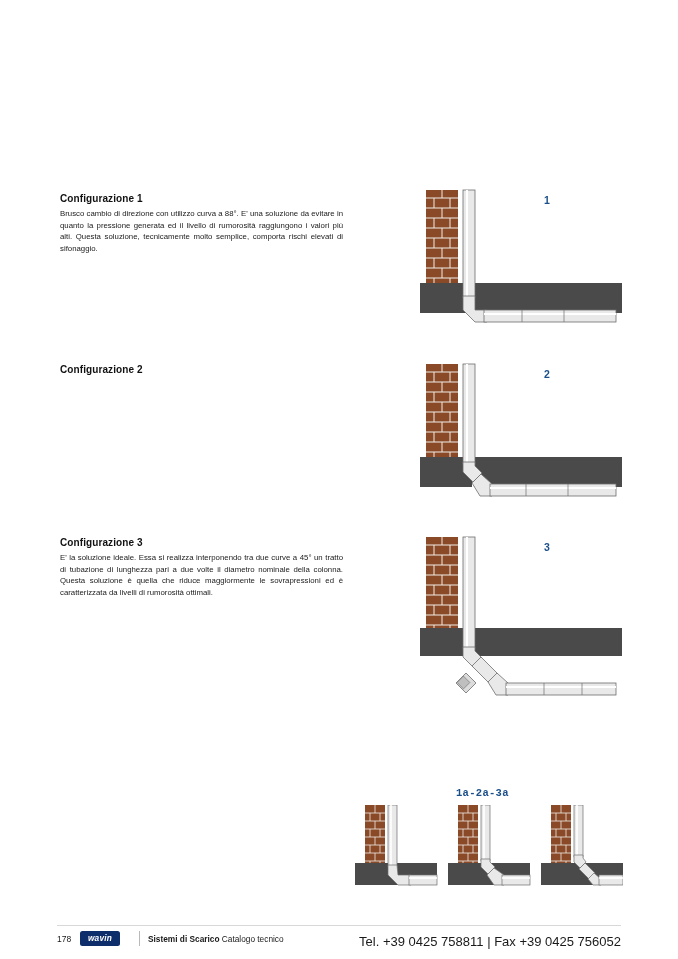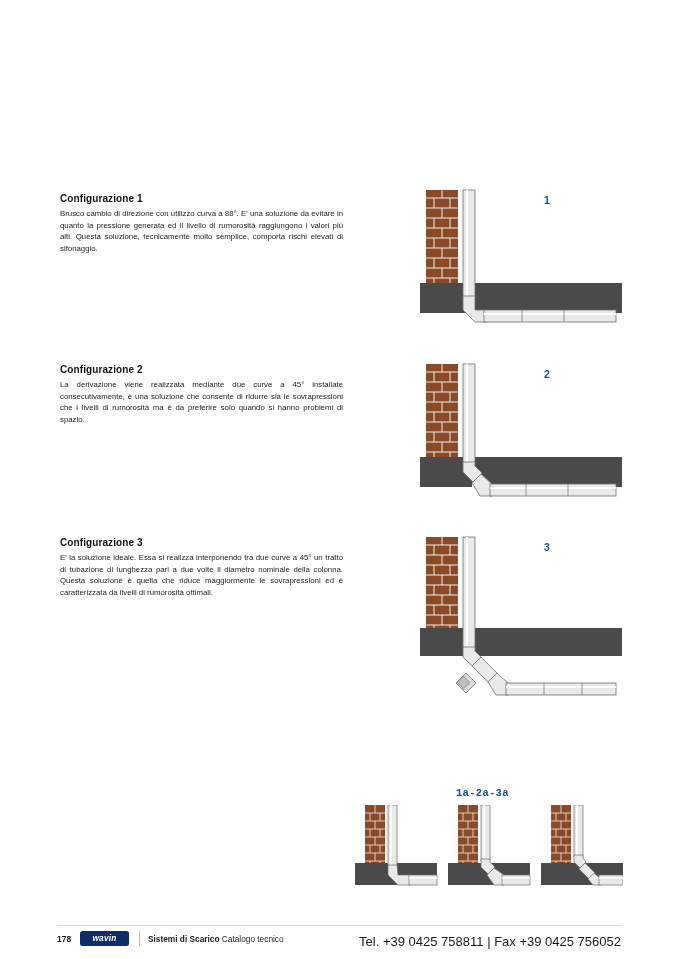--- a/index.html
+++ b/index.html
@@ -88,28 +88,28 @@
     top: 0px;
     width: 564px;
     height: 1px;
     background: #d8d8d8;
   }
   .page-num {
     position: absolute;
     left: 57px;
     top: 9px;
     font-size: 8.5px;
-    font-weight: bold;
+    font-weight: normal;
     color: #1a1a1a;
   }
   .logo {
     position: absolute;
     left: 80px;
     top: 6px;
-    width: 49px;
+    width: 40px;
     height: 15px;
     background: #0d2d6b;
     border-radius: 2.5px;
     color: #ffffff;
     font-size: 8.3px;
     font-style: italic;
     font-weight: bold;
     text-align: center;
     line-height: 15px;
     letter-spacing: 0.2px;
@@ -209,21 +209,20 @@
 
       <g stroke="#6d6d6d" stroke-width="0.7">
         <line x1="110" y1="122" x2="110" y2="134"></line>
         <line x1="152" y1="122" x2="152" y2="134"></line>
       </g>
     </svg>
   </div>
 
   <div class="block" id="block2">
     <p class="title">Configurazione 2</p>
-    <p class="body">La derivazione viene realizzata mediante due curve a 45° installate consecutivamente, è una soluzione che consente di ridurre sia le sovrapressioni che i livelli di rumorosità ma è da preferire solo quando si hanno problemi di spazio.</p>
   </div>
 
   <div class="figure" style="left:412px; top:362px; width:210px; height:155px;">
     <span class="fig-num" style="left:132px; top:6px;">2</span>
     <svg width="210" height="155" viewBox="0 0 210 155">
       <g>
         <rect x="14" y="2" width="32" height="120" fill="#8a4a28"></rect>
         <g stroke="#f0ece4" stroke-width="1">
           <line x1="14" y1="10" x2="46" y2="10"></line>
             <line x1="14" y1="20" x2="46" y2="20"></line>

